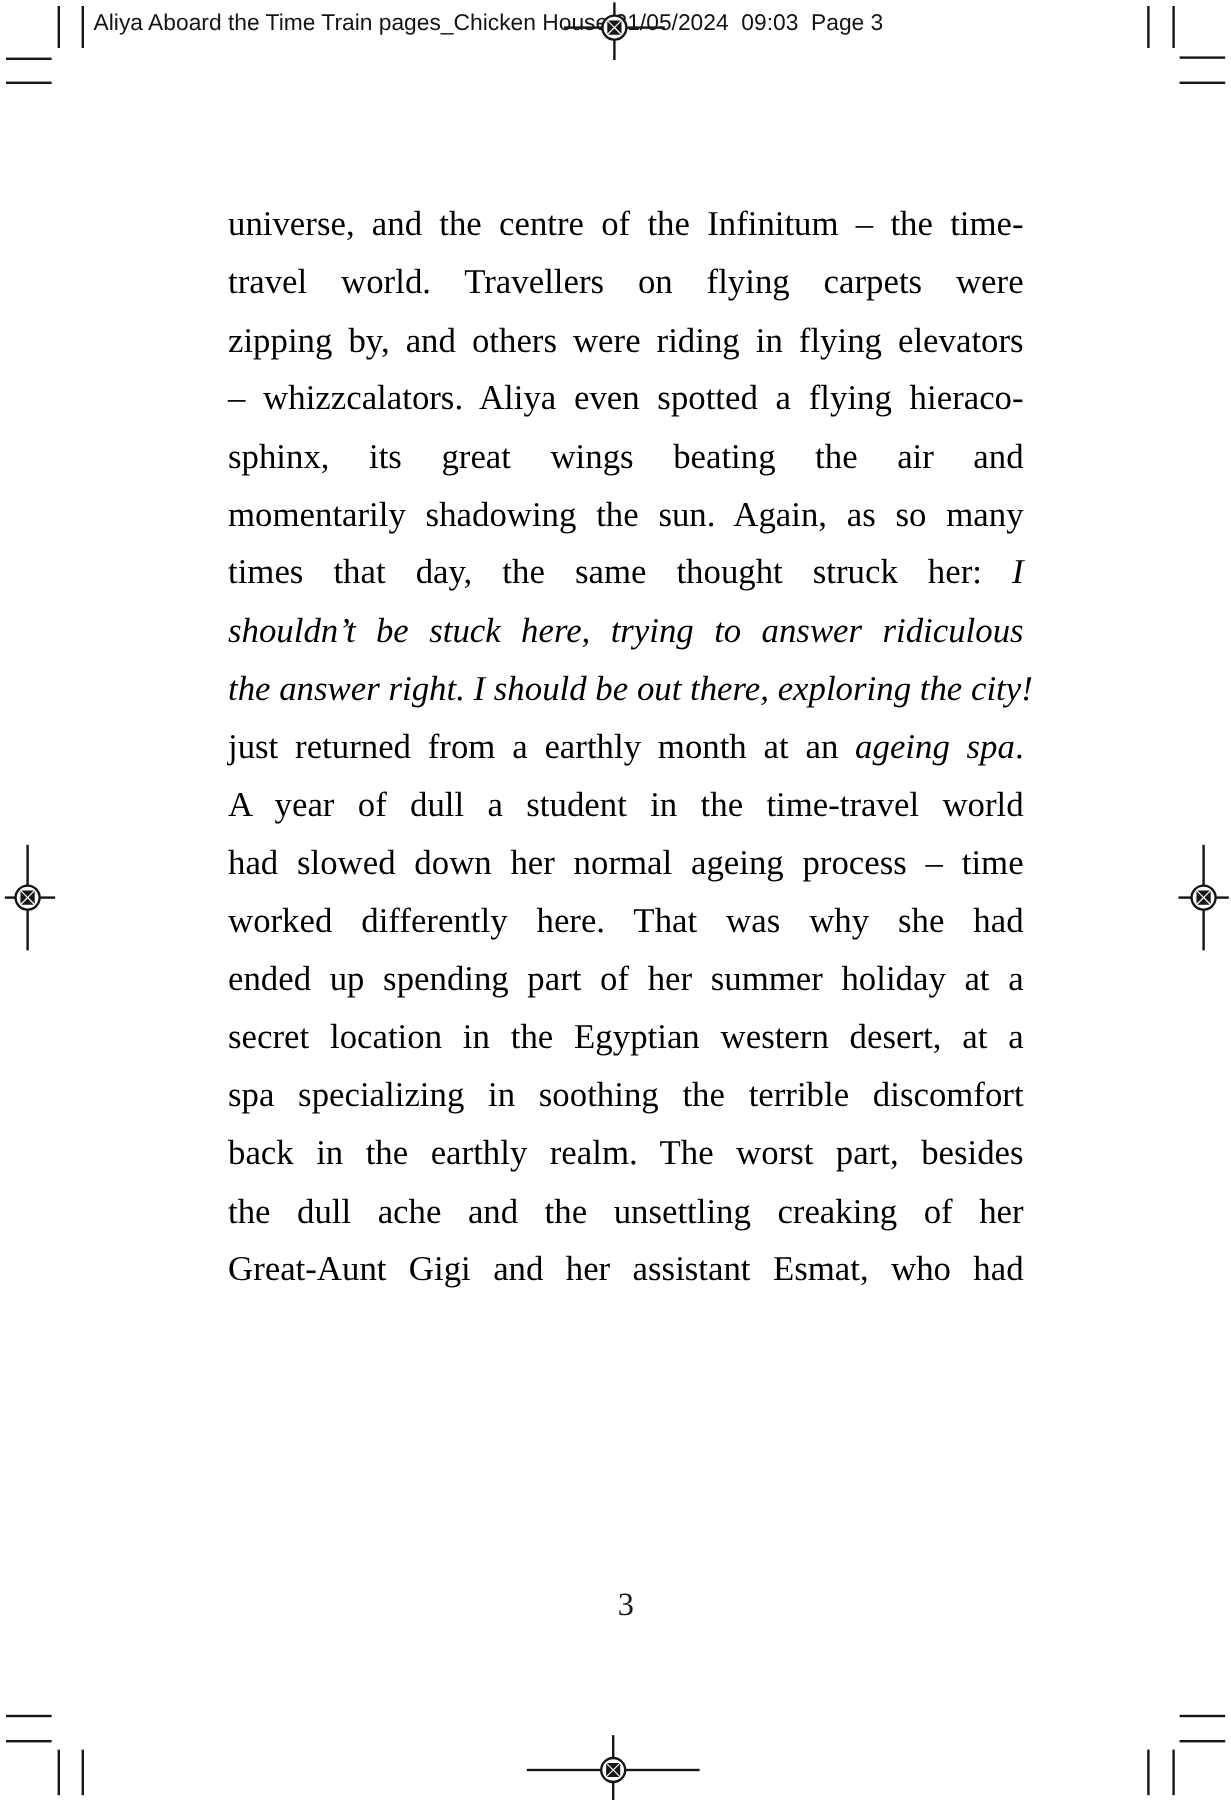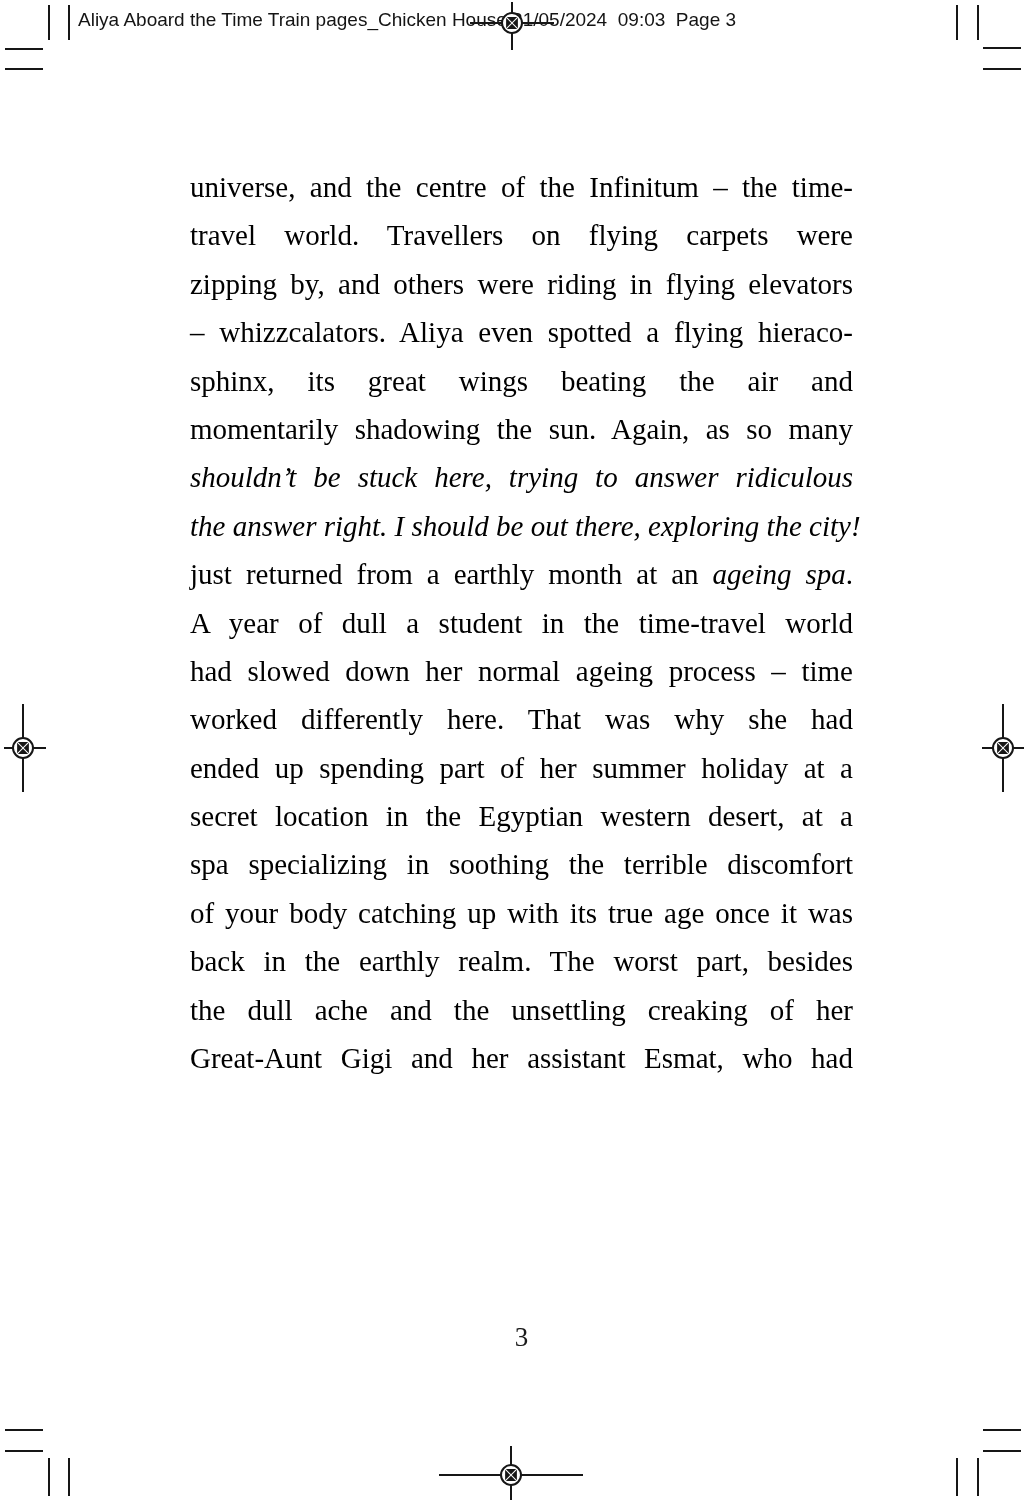--- a/index.html
+++ b/index.html
@@ -129,30 +129,30 @@
     </div>
   </div>
 
   <div class="body-text">
       <div class="line"><span>universe, and the centre of the Infinitum – the time-</span></div>
       <div class="line"><span>travel world. Travellers on flying carpets were</span></div>
       <div class="line"><span>zipping by, and others were riding in flying elevators</span></div>
       <div class="line"><span>– whizzcalators. Aliya even spotted a flying hieraco-</span></div>
       <div class="line"><span>sphinx, its great wings beating the air and</span></div>
       <div class="line"><span>momentarily shadowing the sun. Again, as so many</span></div>
+      <div class="line"><span>times that day, the same thought struck her: </span><span class="italic">I</span></div>
       <div class="line"><span class="italic">shouldn’t be stuck here, trying to answer ridiculous</span></div>
       <div class="line"><span class="italic">the answer right. I should be out there, exploring the city!</span></div>
       <div class="line"><span>just returned from a earthly month at an </span><span class="italic">ageing spa</span><span>.</span></div>
       <div class="line"><span>A year of dull a student in the time-travel world</span></div>
       <div class="line"><span>had slowed down her normal ageing process – time</span></div>
       <div class="line"><span>worked differently here. That was why she had</span></div>
       <div class="line"><span>ended up spending part of her summer holiday at a</span></div>
       <div class="line"><span>secret location in the Egyptian western desert, at a</span></div>
       <div class="line"><span>spa specializing in soothing the terrible discomfort</span></div>
-      <div class="line"><span>of your body catching up with its true age once it was</span></div>
       <div class="line"><span>back in the earthly realm. The worst part, besides</span></div>
       <div class="line"><span>the dull ache and the unsettling creaking of her</span></div>
       <div class="line"><span>Great-Aunt Gigi and her assistant Esmat, who had</span></div>
     </div>
 
   <div class="pagenum">3</div>
 
 </div>
 
 </body></html>

